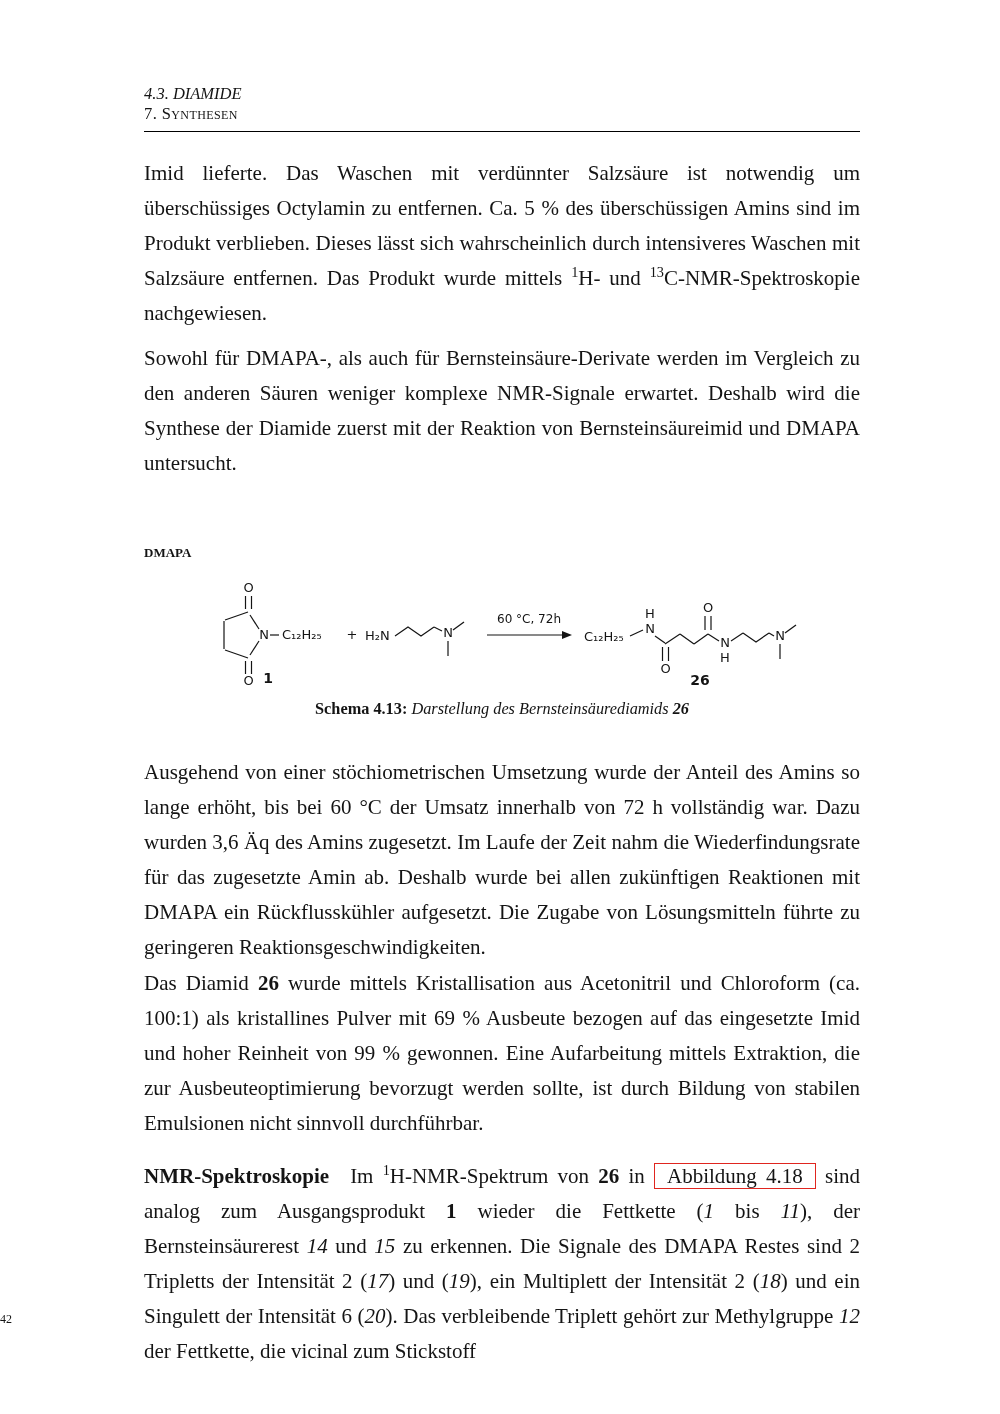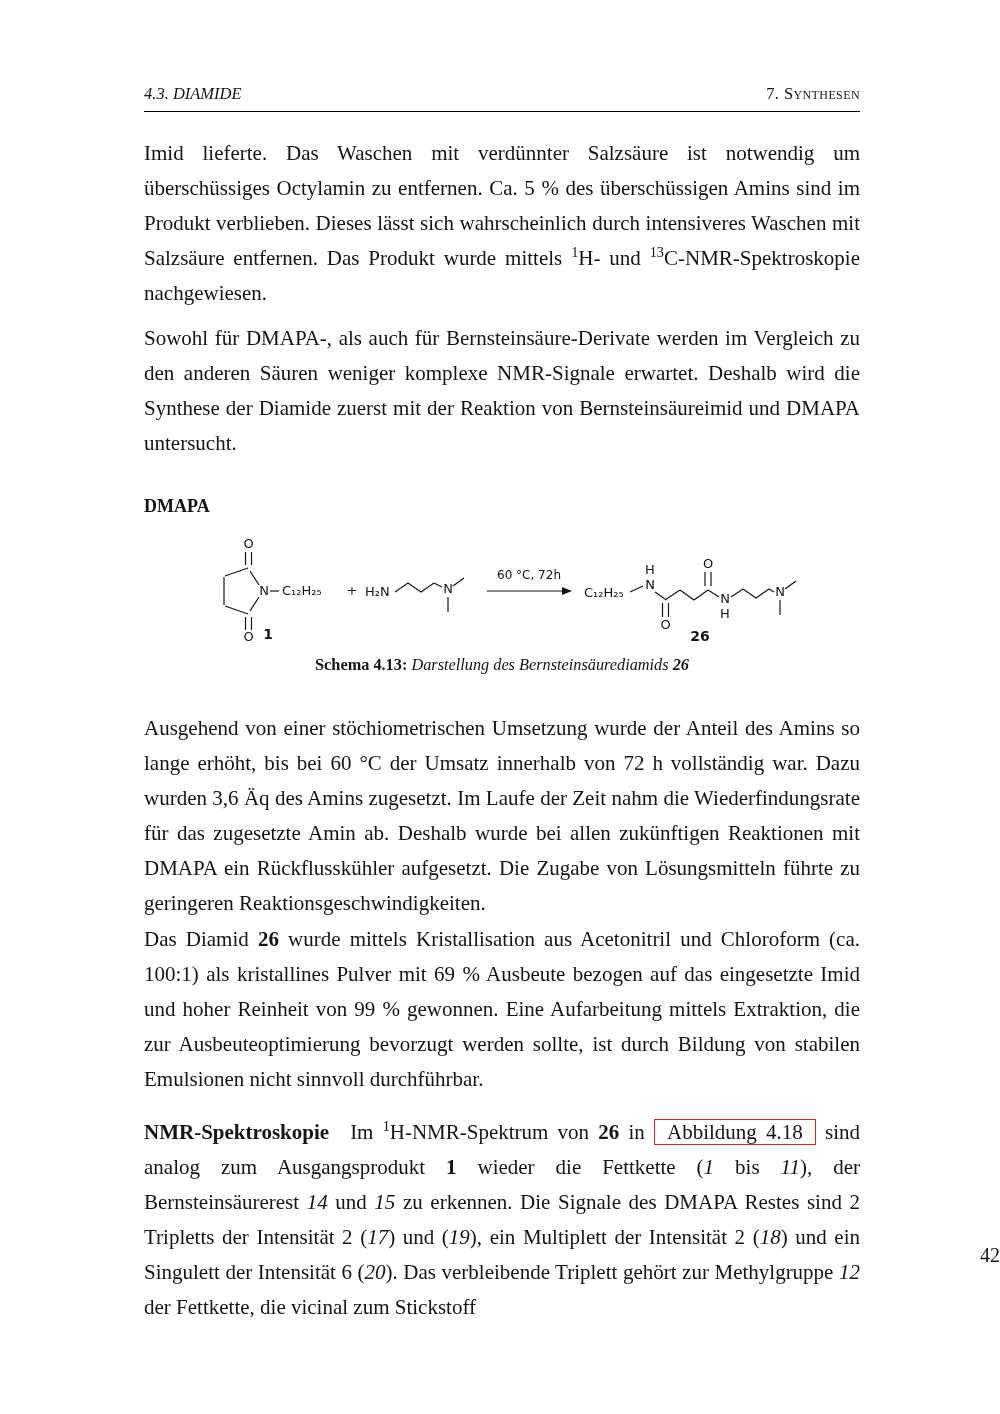--- a/index.html
+++ b/index.html
@@ -2,44 +2,44 @@
 <html><head>
 <meta charset="utf-8">
 <style>
   * { margin:0; padding:0; box-sizing:border-box; }
   html, body { background:#ffffff; }
   body { font-family:"Liberation Serif","DejaVu Serif",serif; color:#141414; }
   .page { position:relative; width:1000px; height:1414px; background:#fff; overflow:hidden; margin:0 auto; }
   .content { position:absolute; left:144px; top:0; width:716px; }
 
   .running-header { display:flex; justify-content:space-between; align-items:flex-start;
-                    margin-top:84px; padding-bottom:7px; border-bottom:1.2px solid #000; font-size:16.5px; }
+                    margin-top:84px; padding-bottom:7px; border-bottom:1.2px solid #000; font-size:16.5px;flex-direction:column; }
   .rh-left { font-style:italic; }
   .rh-right { font-variant:small-caps; letter-spacing:.4px; }
 
   p.body { font-size:21px; line-height:35px; text-align:justify; }
   .p1 { margin-top:24px; }
   .sec-head { margin-top:44px; font-size:20px; font-weight:bold; }
   .sec-head .num { margin-right:24px; }
   .p2 { margin-top:10px; }
-  .sub-head { margin-top:35px; font-size:18px; font-weight:bold; }
+  .sub-head { margin-top:64px; font-size:13px; font-weight:bold; }
   .scheme-wrap { margin-top:18px; display:flex; justify-content:center; }
   .caption { margin-top:8px; text-align:center; font-size:16.3px; }
   .p3 { margin-top:36px; }
   .p4 { margin-top:1px; }
   .p5 { margin-top:18px; }
 
   .seg-r {}
   .seg-b { font-weight:bold; }
   .seg-i { font-style:italic; }
   .seg-bi { font-weight:bold; font-style:italic; }
   .seg-sup { vertical-align:super; font-size:68%; line-height:0; }
   .seg-link { border:1.4px solid #e0251f; padding:0 12px; }
 
-  .footer { position:absolute; top:1244px; left:0; width:100%; text-align:right; font-size:20px; }
+  .footer { position:absolute; top:1312px; left:0; width:100%; text-align:left; font-size:12px; }
 
   svg text { font-family:"DejaVu Sans","Liberation Sans",sans-serif; fill:#141414; }
   svg .atom { font-size:13px; }
   svg .cond { font-size:12px; }
   svg .cnum { font-size:14px; font-weight:bold; }
   svg line, svg polyline { stroke:#141414; stroke-width:1.2; fill:none; }
   svg polygon { fill:#141414; stroke:none; }
 </style>
 </head>
 <body>

